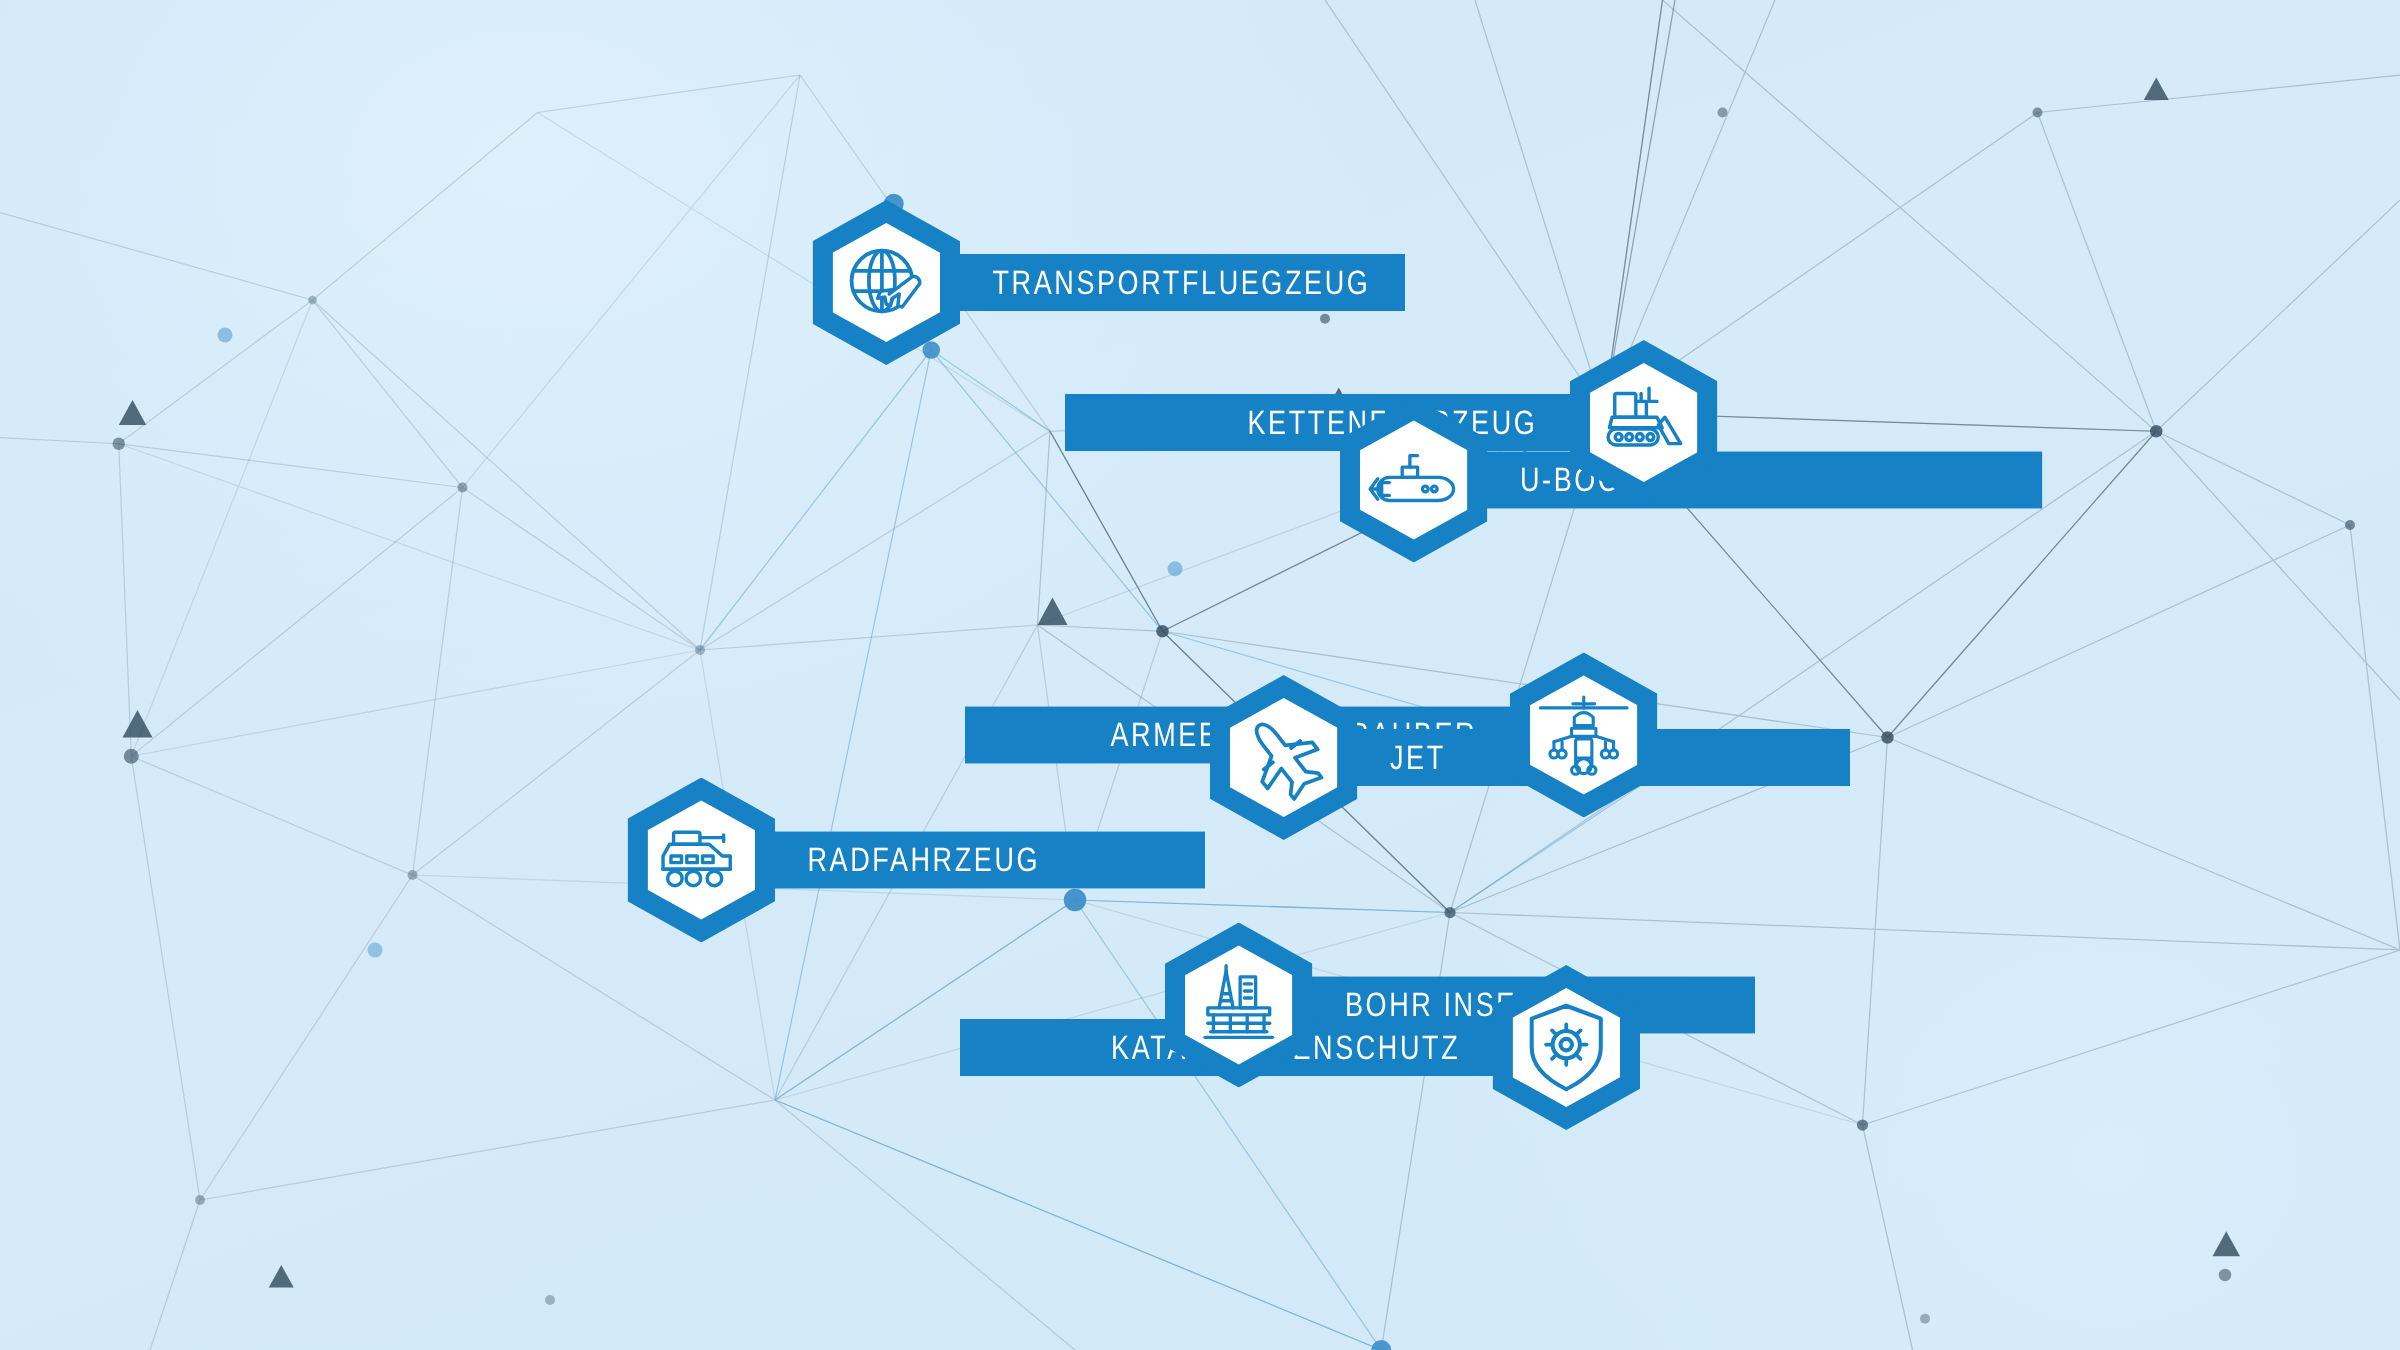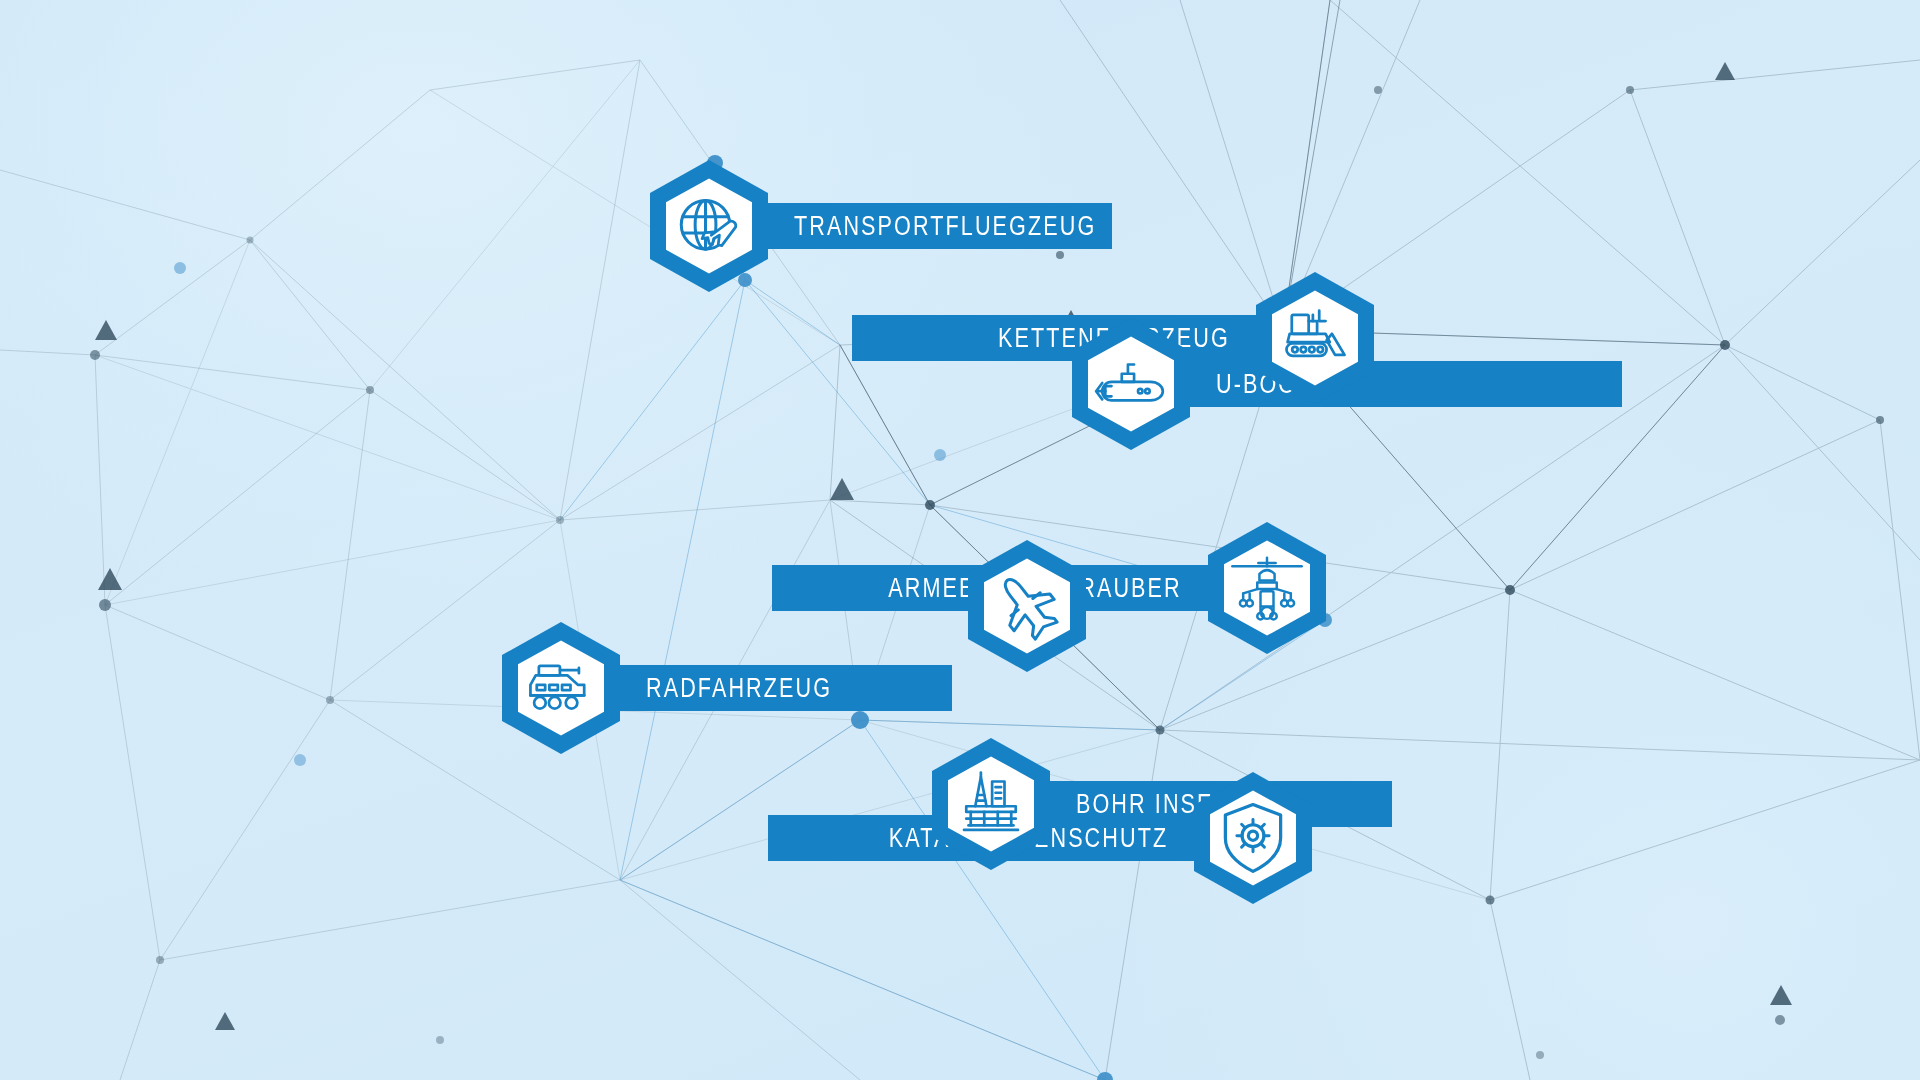--- a/index.html
+++ b/index.html
@@ -43,21 +43,21 @@
   .bar{
     position:relative;
     height:var(--bh);
     background:var(--brand);
     display:flex;align-items:center;
     z-index:2;
   }
   .badge.right .bar{
     margin-left:calc(-1 * var(--overlap));
     padding-left:calc(var(--overlap) + var(--tpad));
-    padding-right:6px;
+    padding-right:18px;
     -webkit-clip-path:polygon(0 0, 100% 0, 100% 100%, 0 100%, var(--notch) 50%);
     clip-path:polygon(0 0, 100% 0, 100% 100%, 0 100%, var(--notch) 50%);
     justify-content:flex-start;
     text-align:right;
   }
   .badge.left .bar{
     margin-right:calc(-1 * var(--overlap));
     padding-right:calc(var(--overlap) + var(--tpad));
     padding-left:18px;
     -webkit-clip-path:polygon(0 0, 100% 0, calc(100% - var(--notch)) 50%, 100% 100%, 0 100%);
@@ -322,20 +322,23 @@
         <span>
           <svg width="74" height="74" viewBox="0 0 64 64" fill="none" stroke="#1681c4" stroke-width="2.6" stroke-linejoin="round" stroke-linecap="round">
             <g transform="rotate(-38 32 32)">
               <path d="M32 4 c4 0 6 6 6 12 v10 l16 10 v6 l-16 -5 v12 l6 6 v4 l-12 -4 l-12 4 v-4 l6 -6 V37 l-16 5 v-6 l16 -10 V16 c0 -6 2 -12 6 -12 z"></path>
               <path d="M24 30 h-8 M40 30 h8"></path>
             </g>
           </svg>
         </span>
       </div>
     </div>
+    <div class="bar" style="width:350px;">
+      <span class="bar-label">JET</span>
+    </div>
   </div>
 
   <div class="badge right" style="--brand:#1681c4;--hw:118px;--hh:132px;--hb:16px;--bh:46px;--fs:27px;--ls:2.6px;--overlap:34px;--notch:26px;--tpad:26px;--tox:left;left:502px;top:622px;">
     <div class="hex">
       <div class="hex-inner">
         <span>
           <svg width="78" height="60" viewBox="0 0 74 54" fill="none" stroke="#1681c4" stroke-width="2.6" stroke-linejoin="round" stroke-linecap="round">
             <rect x="16" y="6" width="20" height="9" rx="1.5"></rect>
             <path d="M36 10 h18 M54 8 v5"></path>
             <path d="M13 15 h30 l10 9 h6 v10 H8 V24 z"></path>

